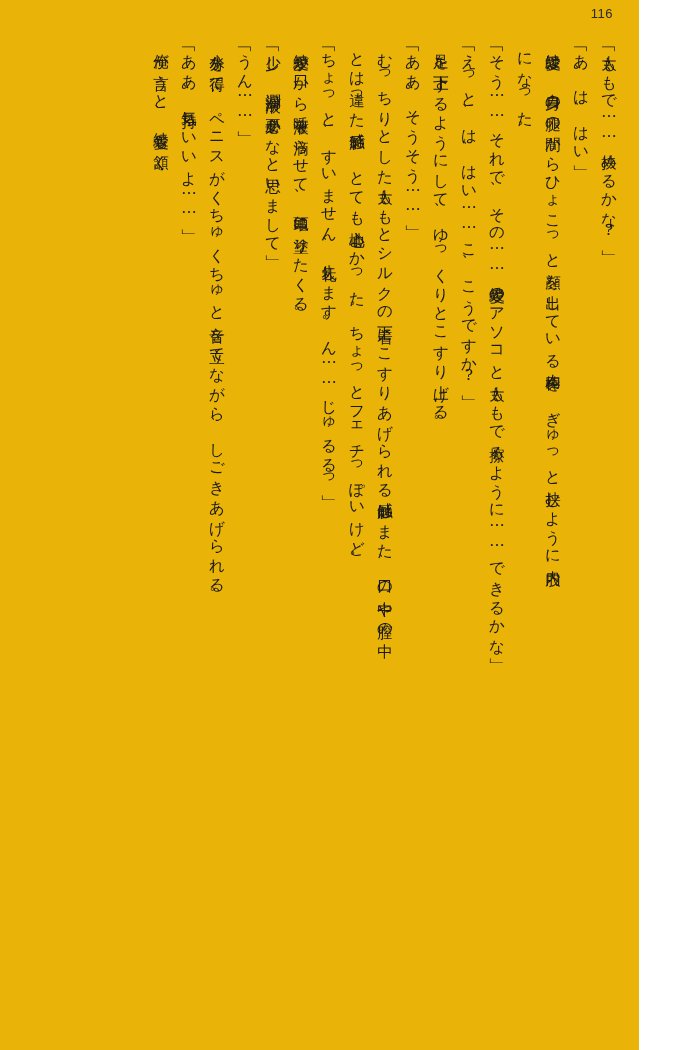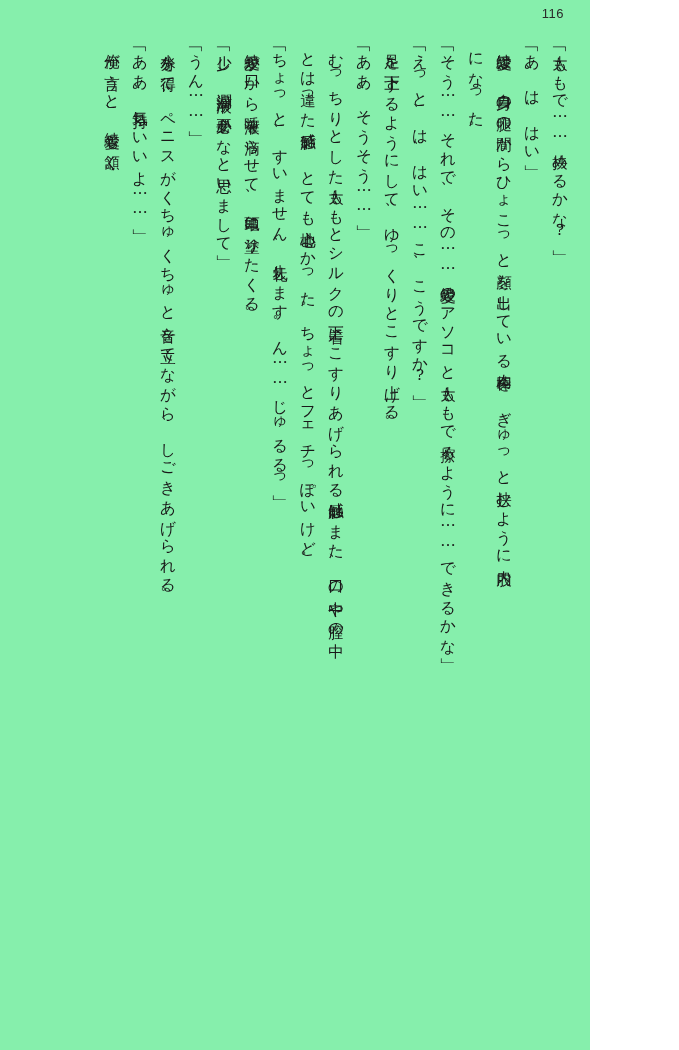--- a/index.html
+++ b/index.html
@@ -2,23 +2,23 @@
 <html><head>
 <meta charset="utf-8">
 <style>
   html, body {
     margin: 0;
     padding: 0;
     background: #ffffff;
   }
   .page {
     position: relative;
-    width: 590px;
+    width: 639px;
     height: 1050px;
-    background: #86efac;
+    background: #eab308;
     overflow: hidden;
     font-family: "DejaVu Serif", serif;
     color: #1a1a1a;
   }
   .page-number {
     position: absolute;
     top: 6px;
     right: 26px;
     font-family: "Liberation Sans", sans-serif;
     font-size: 13px;

